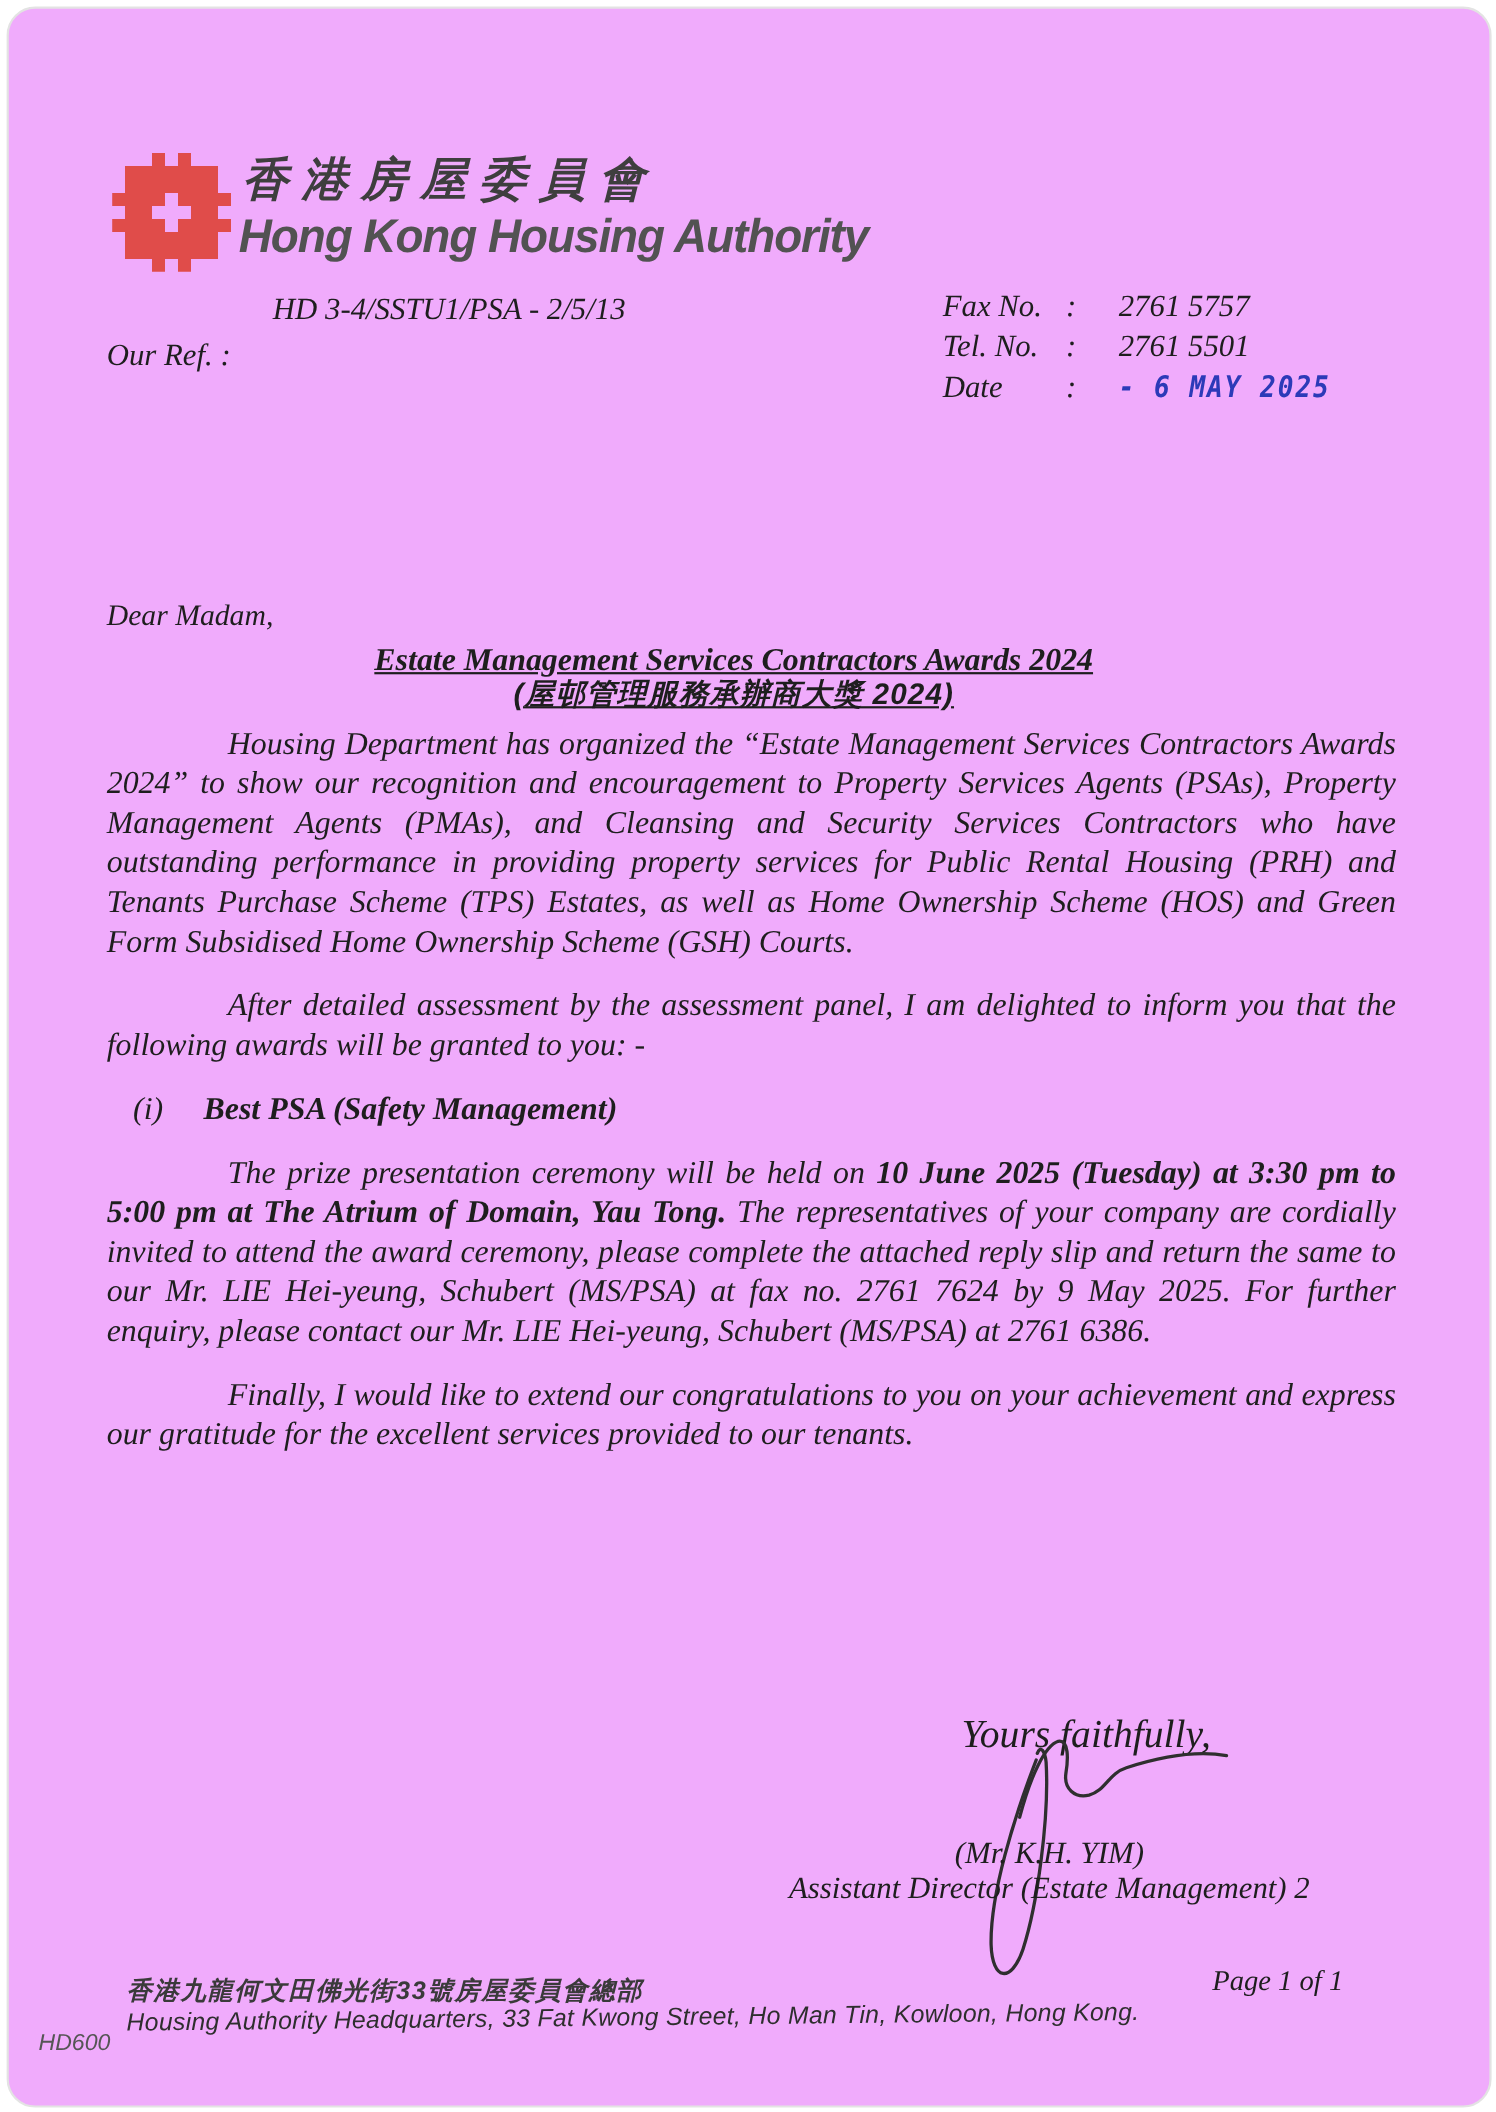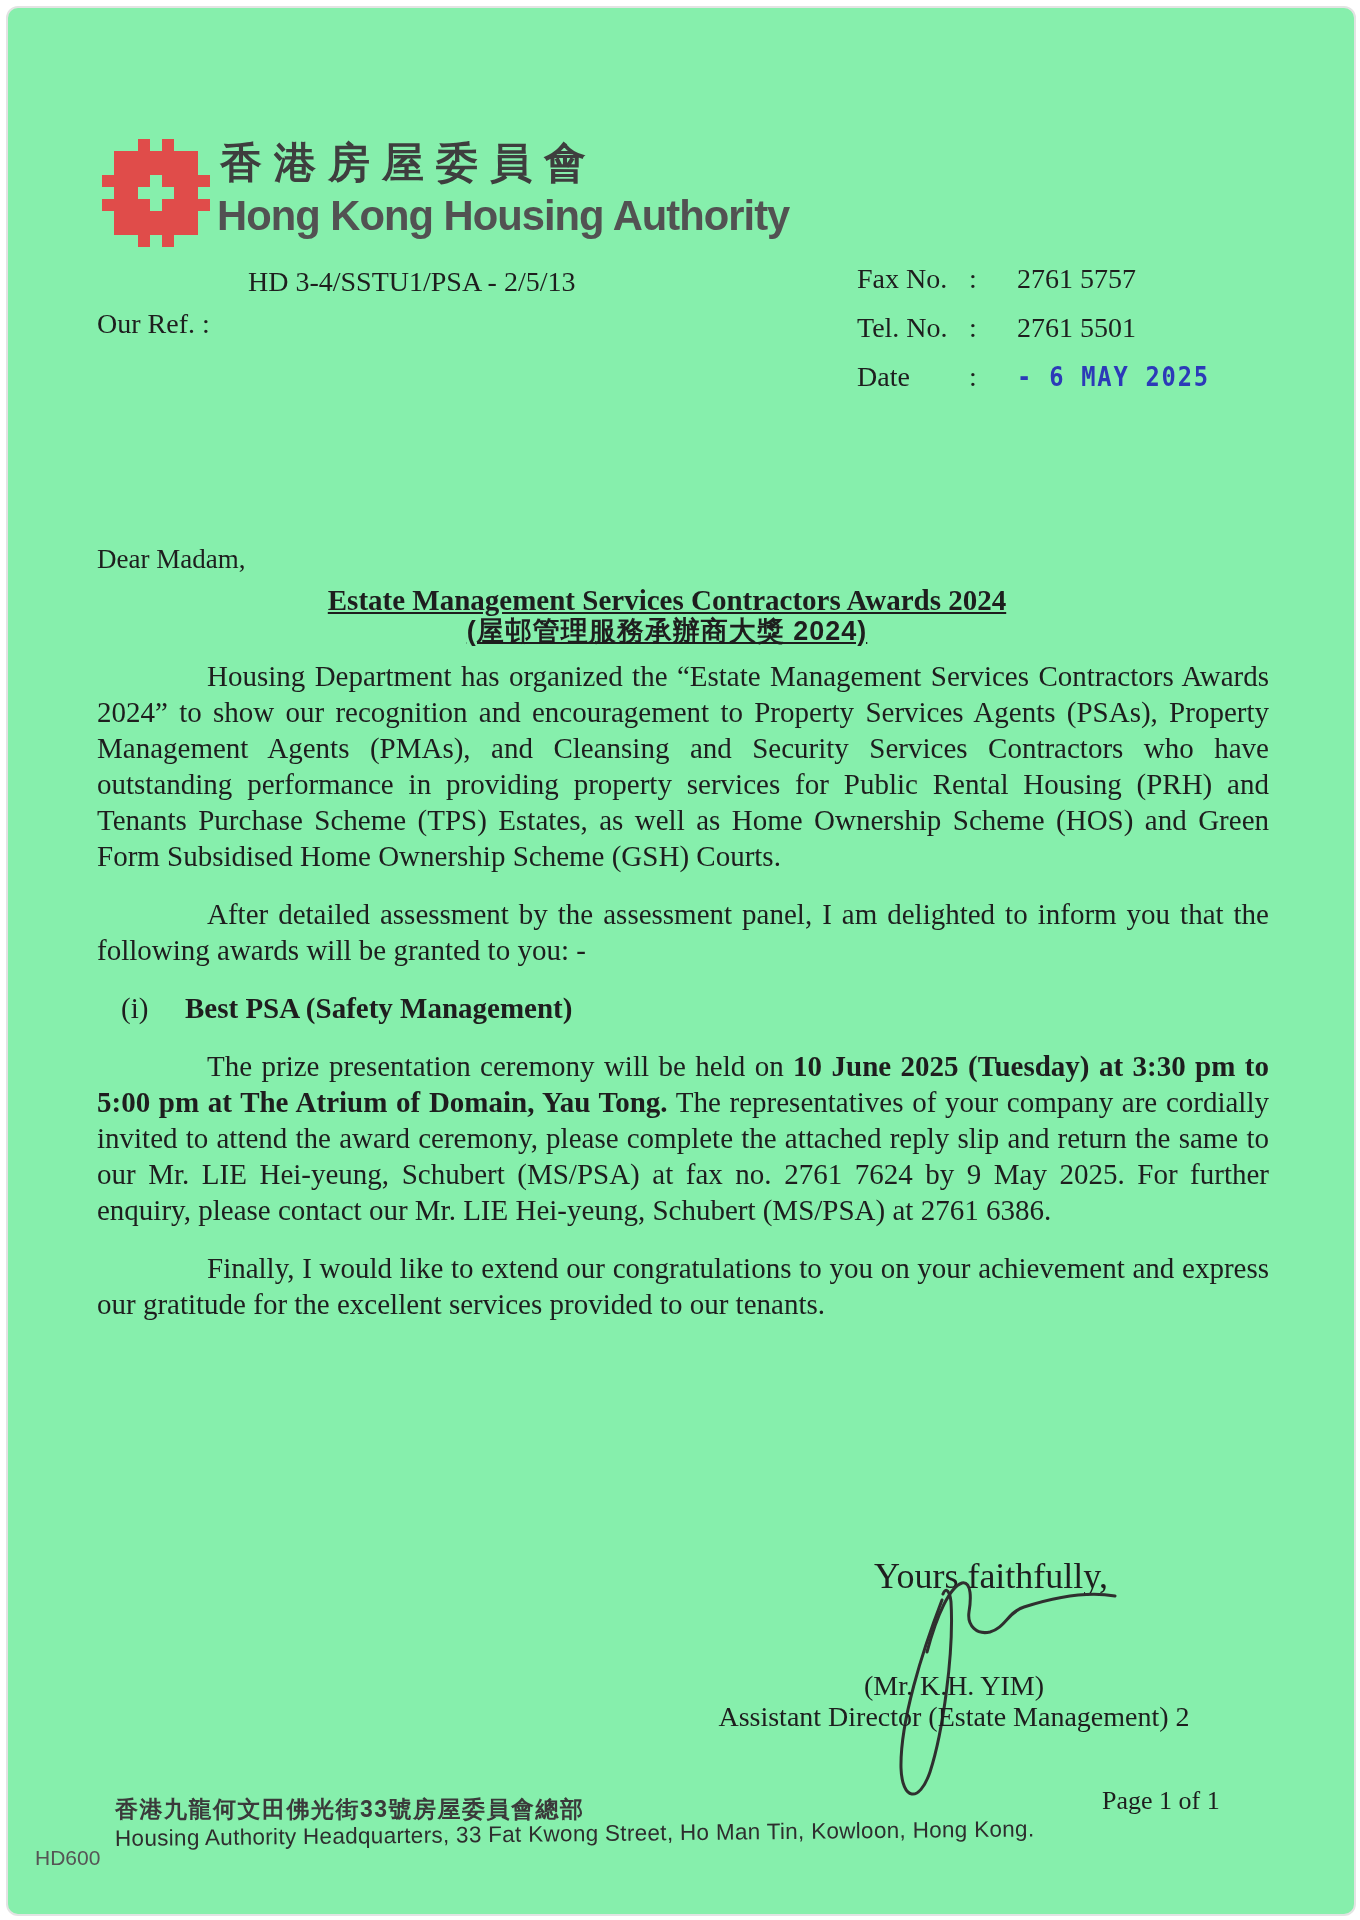--- a/index.html
+++ b/index.html
@@ -1,34 +1,34 @@
 <!DOCTYPE html>
 <html><head>
 <meta charset="utf-8">
 <style>
   html,body{margin:0;padding:0;background:#ffffff;}
   body{width:1360px;height:1920px;position:relative;overflow:hidden;
        font-family:"Liberation Serif",serif;color:#1e1e1e;
        -webkit-font-smoothing:antialiased;}
   .page{position:absolute;left:6px;top:6px;width:1346px;height:1906px;
-        background:#86efac;border:2px solid #e3e3e3;border-radius:12px;}
+        background:#f0abfc;border:2px solid #e3e3e3;border-radius:26px;font-style:italic;}
   .abs{position:absolute;}
 
   
   .lh-zh{left:212px;top:134px;font-size:42px;letter-spacing:12px;color:#3e3e3e;
          font-family:"Liberation Sans",sans-serif;font-weight:600;line-height:1;}
   .lh-en{left:209px;top:186px;font-size:43px;font-weight:700;color:#525252;
          font-family:"Liberation Sans",sans-serif;letter-spacing:-1px;line-height:1;
          transform:scaleX(.97);transform-origin:left top;}
 
   
   .ref-label{left:89px;top:258px;font-size:28px;margin-top:42px;}
   .ref-value{left:240px;top:258px;font-size:28px;}
   .contact{left:849px;top:256px;font-size:28px;display:grid;
-           grid-template-columns:112px 48px auto;row-gap:19px;line-height:30px;}
+           grid-template-columns:112px 48px auto;row-gap:7px;line-height:30px;}
   .stamp{font-family:"DejaVu Sans Mono",monospace;font-weight:700;color:#2c3ab8;
          font-size:27px;letter-spacing:2px;transform:scaleX(.88);transform-origin:left center;
          white-space:nowrap;}
 
   
   .recipient{left:89px;top:377px;font-size:26px;line-height:27.5px;}
   .recipient .company{font-size:27px;font-weight:700;line-height:29px;}
   .salutation{left:89px;top:536px;font-size:27px;}
 
   

